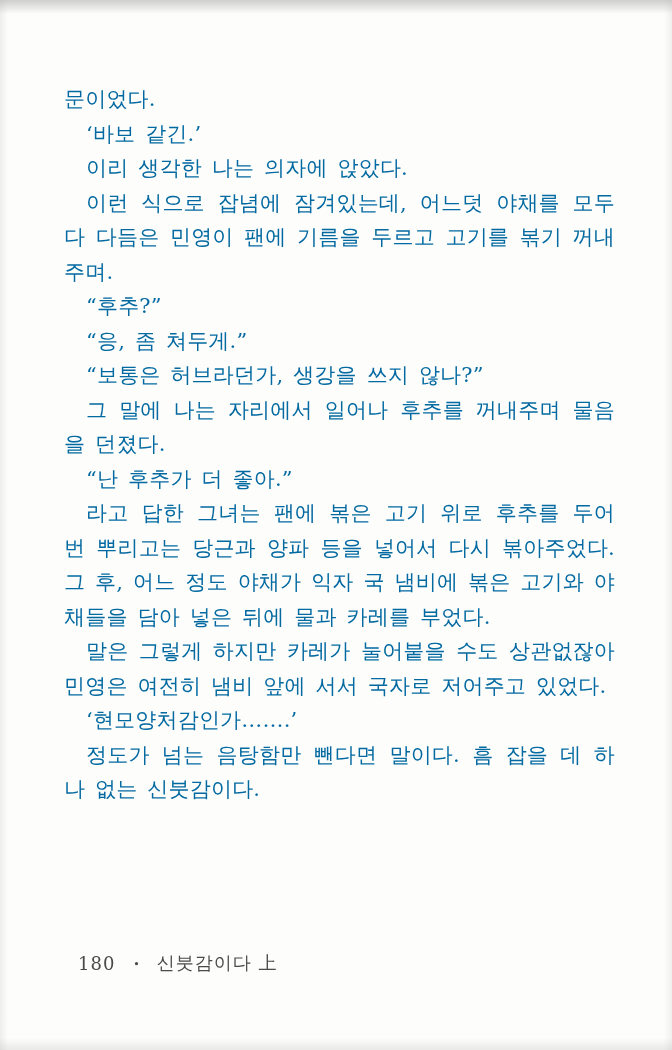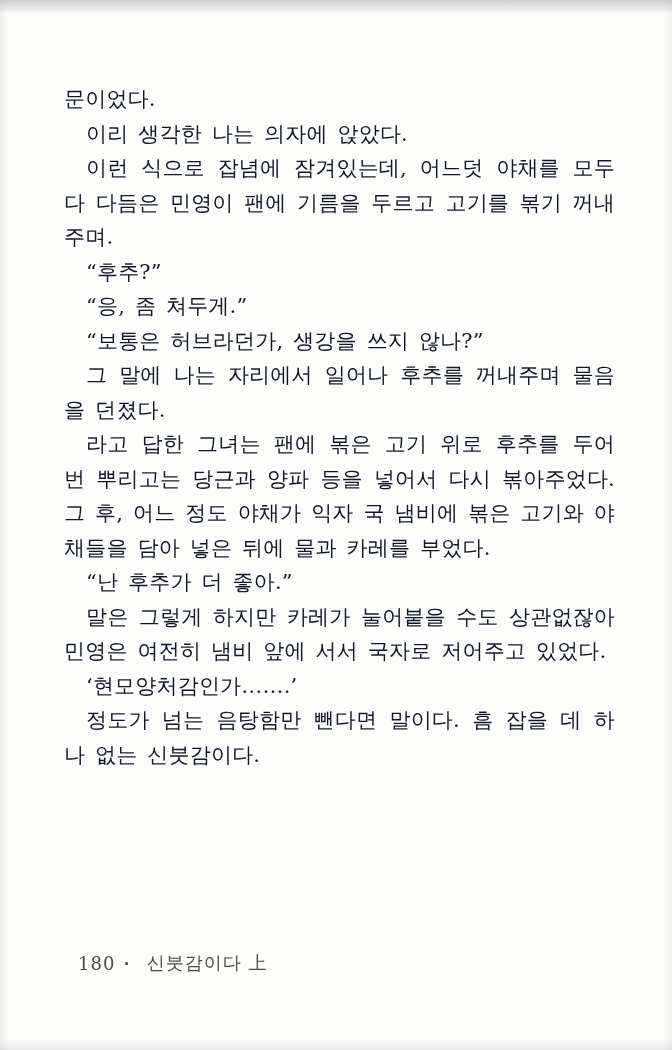--- a/index.html
+++ b/index.html
@@ -39,21 +39,21 @@
   }
   .scan-right {
     top: 0; bottom: 0; right: 0; width: 8px;
     background: linear-gradient(270deg, rgba(170,170,170,0.16), rgba(255,255,255,0));
   }
   .body-text {
     position: absolute;
     left: 64px;
     top: 82px;
     width: 551px;
-    color: #0f172a;
+    color: #0369a1;
     font-size: 21px;
     line-height: 34.5px;
     text-align: justify;
     word-spacing: 3px;
     letter-spacing: 0.2px;
   }
   .body-text p {
     margin: 0;
     text-indent: 22px;
   }
@@ -64,21 +64,21 @@
     position: absolute;
     left: 78px;
     top: 951px;
     display: flex;
     align-items: center;
     color: #4b4a46;
     font-size: 18px;
     letter-spacing: 1px;
   }
   .page-footer .page-number {
-    margin-right: 8px;
+    margin-right: 18px;
   }
   .page-footer .footer-separator {
     font-size: 11px;
     margin-right: 16px;
     position: relative;
     top: 1px;
   }
 </style>
 </head>
 <body>
@@ -86,38 +86,39 @@
 <div class="book-page">
   <div class="scan-edge scan-top"></div>
   <div class="scan-edge scan-bottom"></div>
   <div class="scan-edge scan-left"></div>
   <div class="scan-edge scan-right"></div>
 
   <div class="body-text">
 
       <p class="no-indent">문이었다.</p>
 
+      <p>‘바보 같긴.’</p>
 
       <p>이리 생각한 나는 의자에 앉았다.</p>
 
 
       <p>이런 식으로 잡념에 잠겨있는데, 어느덧 야채를 모두 다 다듬은 민영이 팬에 기름을 두르고 고기를 볶기 꺼내주며.</p>
 
 
       <p>“후추?”</p>
 
       <p>“응, 좀 쳐두게.”</p>
 
       <p>“보통은 허브라던가, 생강을 쓰지 않나?”</p>
 
       <p>그 말에 나는 자리에서 일어나 후추를 꺼내주며 물음을 던졌다.</p>
 
+      <p>“난 후추가 더 좋아.”</p>
+
       <p>라고 답한 그녀는 팬에 볶은 고기 위로 후추를 두어 번 뿌리고는 당근과 양파 등을 넣어서 다시 볶아주었다. 그 후, 어느 정도 야채가 익자 국 냄비에 볶은 고기와 야채들을 담아 넣은 뒤에 물과 카레를 부었다.</p>
-
-      <p>“난 후추가 더 좋아.”</p>
 
 
       <p>말은 그렇게 하지만 카레가 눌어붙을 수도 상관없잖아 민영은 여전히 냄비 앞에 서서 국자로 저어주고 있었다.</p>
 
       <p>‘현모양처감인가…….’</p>
 
       <p>정도가 넘는 음탕함만 뺀다면 말이다. 흠 잡을 데 하나 없는 신붓감이다.</p>
     </div>
 
   <div class="page-footer">

